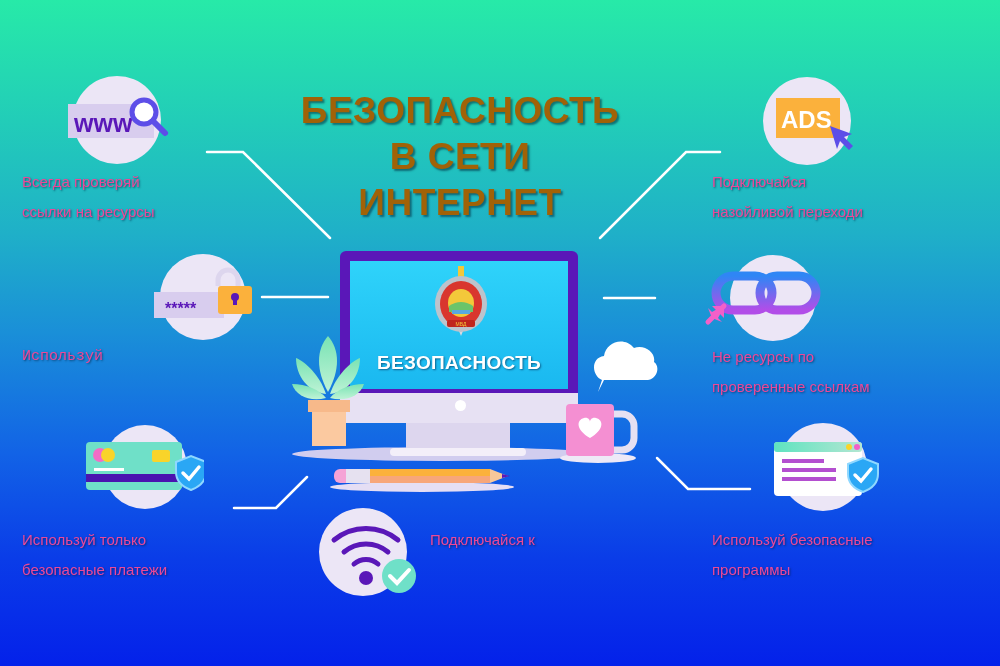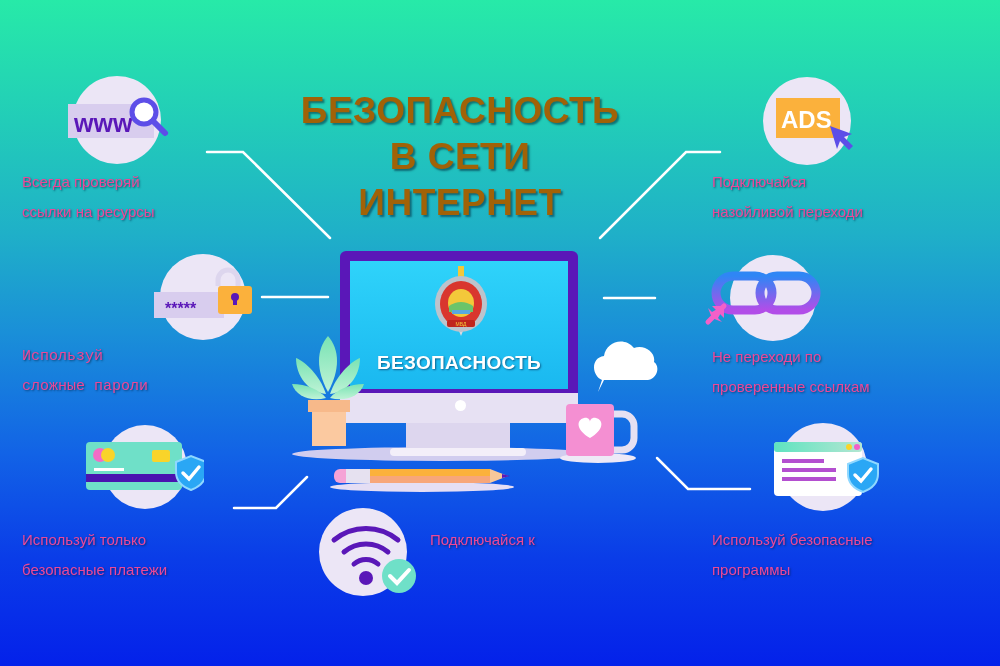--- a/index.html
+++ b/index.html
@@ -69,21 +69,20 @@
       <path d="M64 20 v-6 a10 10 0 0 1 20 0 v6" stroke="#ddd6ee" stroke-width="5" fill="none"></path>
       <rect x="0" y="26" width="70" height="26" fill="#d8cdee"></rect>
       <text x="11" y="48" font-family="Liberation Sans, sans-serif" font-weight="bold" font-size="16" fill="#5a17b8">*****</text>
       <rect x="64" y="20" width="34" height="28" rx="3" fill="#fbb13c"></rect>
       <circle cx="81" cy="31" r="4" fill="#5a17b8"></circle>
       <rect x="79" y="32" width="4" height="7" fill="#5a17b8"></rect>
     </svg>
   </div>
   <div class="caption" style="left:22px;top:342px;font-family:Liberation Mono, monospace;">
     <div>Используй</div>
-    <div>сложные пароли</div>
   </div>
 </div>
 
 <div>
   <div class="circle" style="left:103px;top:425px;width:84px;height:84px;"></div>
   <div class="abs" style="left:84px;top:440px;width:120px;height:60px;">
     <svg width="120" height="60">
       <rect x="2" y="2" width="96" height="48" rx="4" fill="#6fe0c8"></rect>
       <circle cx="16" cy="15" r="7" fill="#f36dc6"></circle>
       <circle cx="24" cy="15" r="7" fill="#f9d42a"></circle>
@@ -143,21 +142,21 @@
         </linearGradient>
       </defs>
       <rect x="16" y="8" width="56" height="34" rx="17" stroke="url(#chainGrad)" stroke-width="9" fill="none"></rect>
       <rect x="60" y="8" width="56" height="34" rx="17" stroke="url(#chainGrad)" stroke-width="9" fill="none"></rect>
       <path d="M26 36 l-14 8 l-4 -4 l4 10 l10 4 l-4 -4 z" fill="#f360c8"></path>
       <path d="M8 54 l16 -16" stroke="#f360c8" stroke-width="5" stroke-linecap="round"></path>
       <path d="M24 38 l-12 0 l12 12 z" fill="#f360c8"></path>
     </svg>
   </div>
   <div class="caption" style="left:712px;top:342px;">
-    <div>Не переходи по</div>
+    <div>Не ресурсы по</div>
     <div>проверенные ссылкам</div>
   </div>
 </div>
 
 <div>
   <div class="circle" style="left:779px;top:423px;width:88px;height:88px;"></div>
   <div class="abs" style="left:770px;top:440px;width:120px;height:62px;">
     <svg width="120" height="62">
       <defs>
         <linearGradient id="winBar" x1="0" y1="0" x2="1" y2="0">

